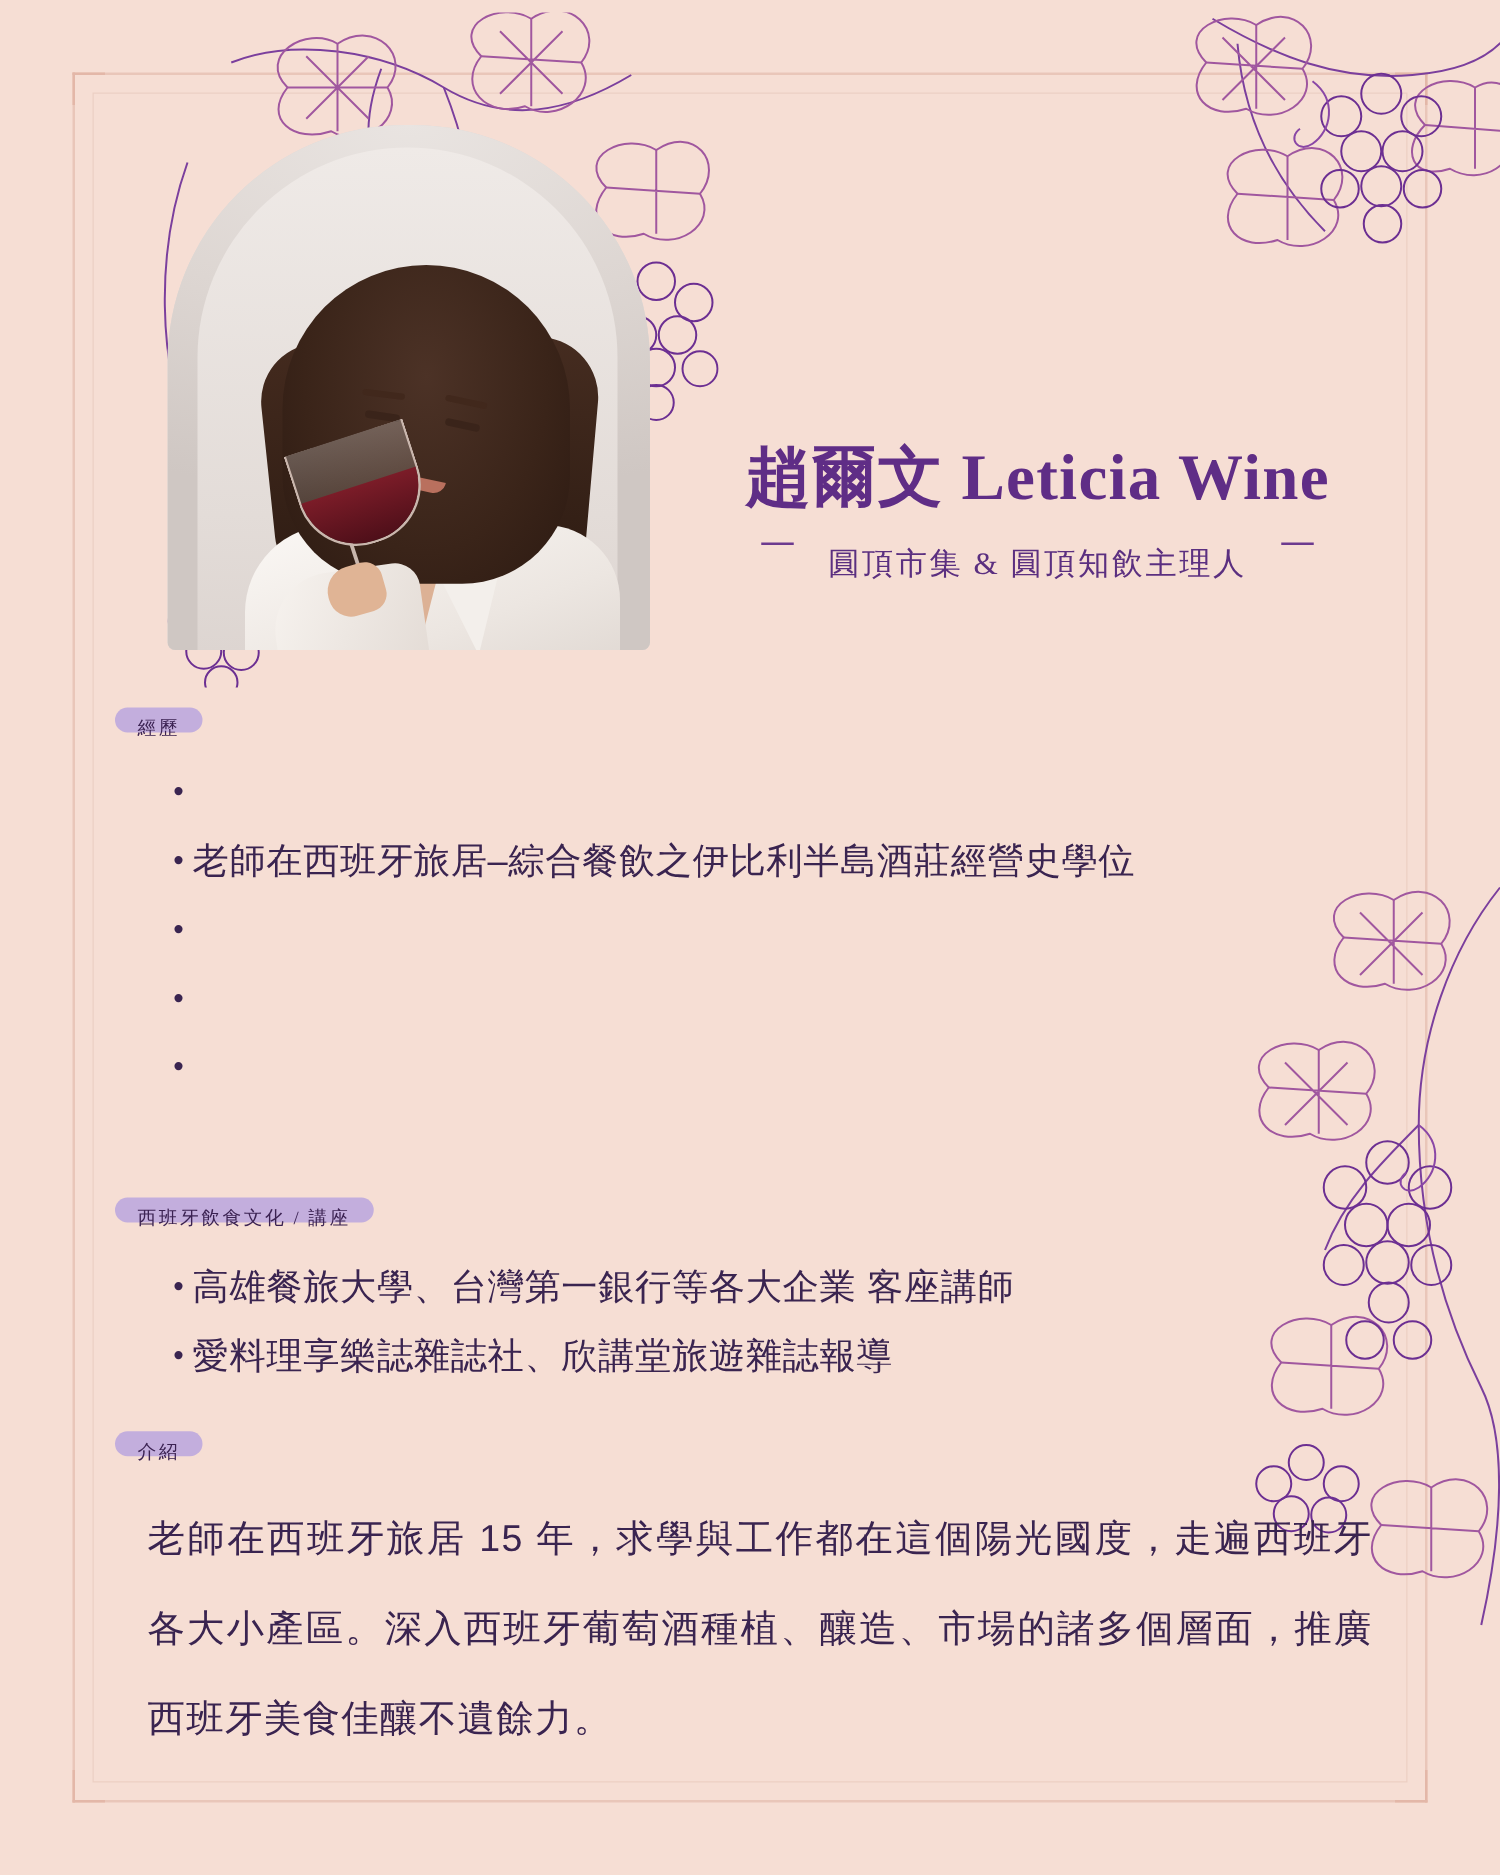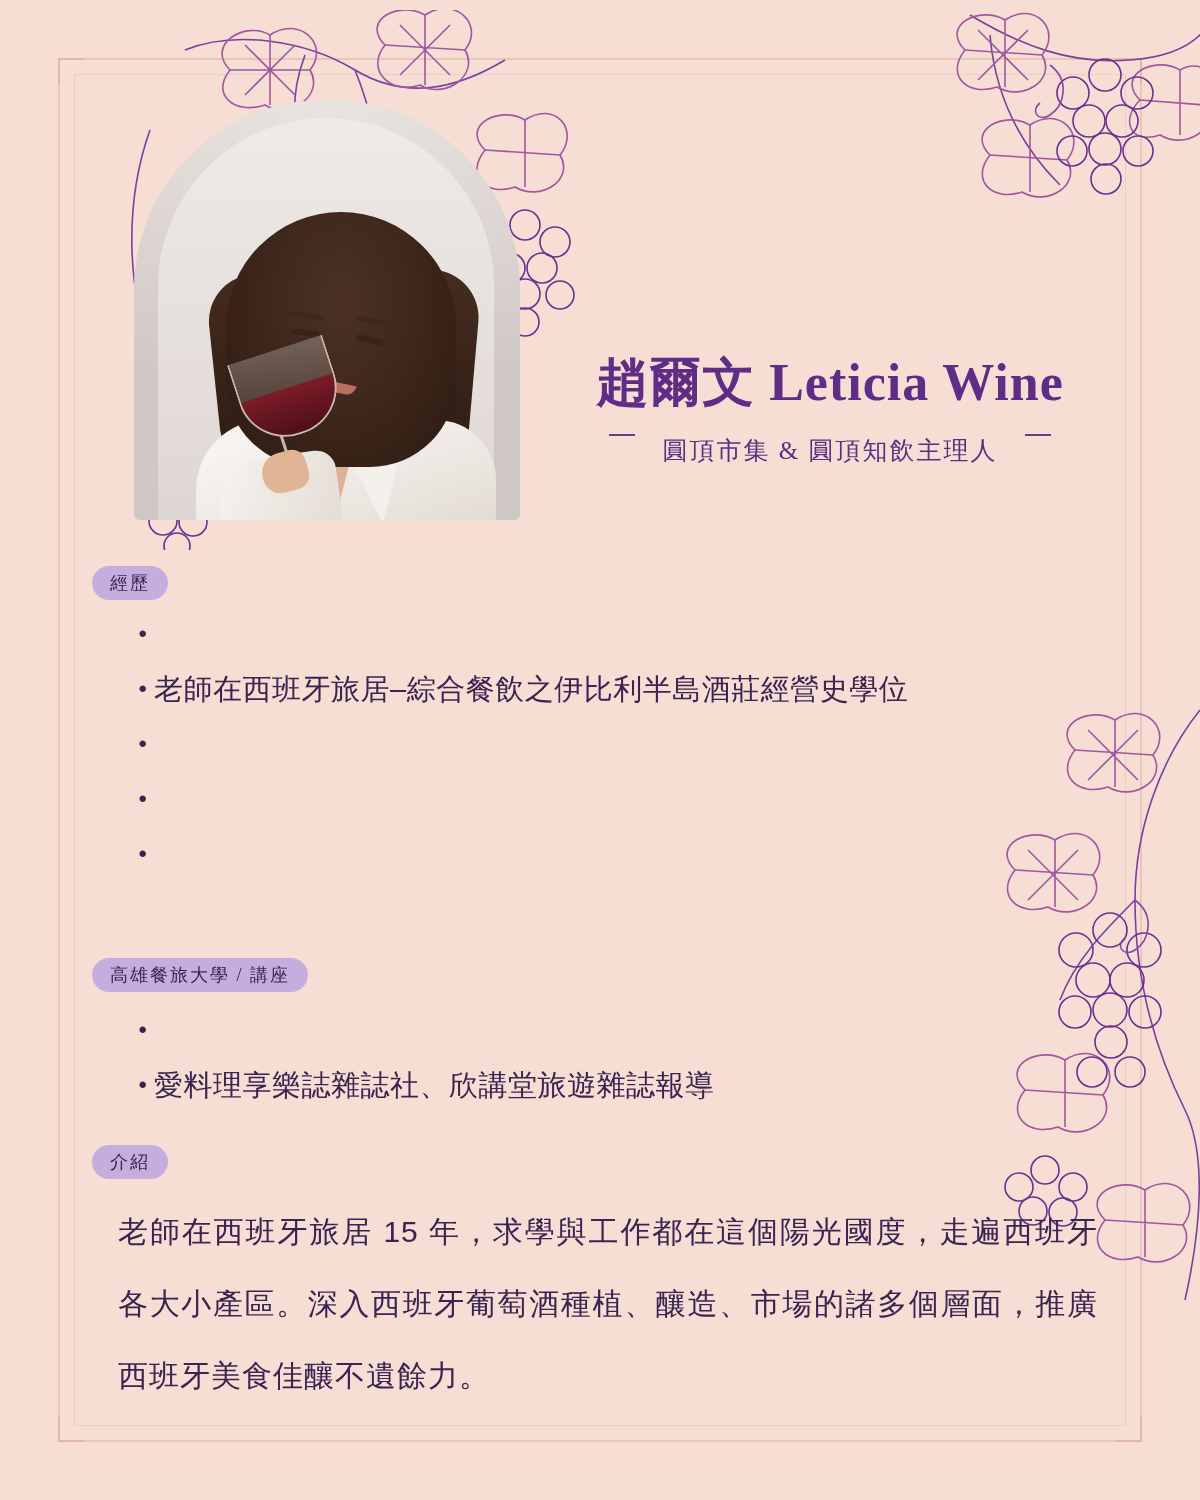--- a/index.html
+++ b/index.html
@@ -274,27 +274,27 @@
     font-family: "Liberation Serif", serif;
     font-size: 25px;
     color: #5b2f80;
     letter-spacing: 2px;
     white-space: nowrap;
   }
 
   
   .tag {
     position: absolute;
-    height: 34px;
+    height: 20px;
     line-height: 34px;
     padding: 0 18px;
     border-radius: 17px;
     background: #c3aedd;
     color: #3b2252;
-    font-size: 18px;
+    font-size: 15px;
     letter-spacing: 2px;
     font-family: "Liberation Serif", serif;
     white-space: nowrap;
   }
   .tag-exp    { left: 92px;  top: 566px; }
   .tag-course { left: 92px;  top: 958px; }
   .tag-intro  { left: 92px;  top: 1145px; }
 
   
   .list {
@@ -506,24 +506,25 @@
     <span class="dot">•</span>
   </div>
   <div class="li">
     <span class="dot">•</span>
   </div>
   <div class="li">
     <span class="dot">•</span>
   </div>
 </div>
 
-<div class="tag tag-course">高雄餐旅大學 / 講座</div>
+<div class="tag tag-course">西班牙飲食文化 / 講座</div>
 <div class="list list-course">
   <div class="li">
     <span class="dot">•</span>
+    <span>高雄餐旅大學、台灣第一銀行等各大企業 客座講師</span>
   </div>
   <div class="li">
     <span class="dot">•</span>
     <span>愛料理享樂誌雜誌社、欣講堂旅遊雜誌報導</span>
   </div>
 </div>
 
 <div class="tag tag-intro">介紹</div>
 <div class="intro">老師在西班牙旅居 15 年，求學與工作都在這個陽光國度，走遍西班牙各大小產區。深入西班牙葡萄酒種植、釀造、市場的諸多個層面，推廣西班牙美食佳釀不遺餘力。</div>
 

